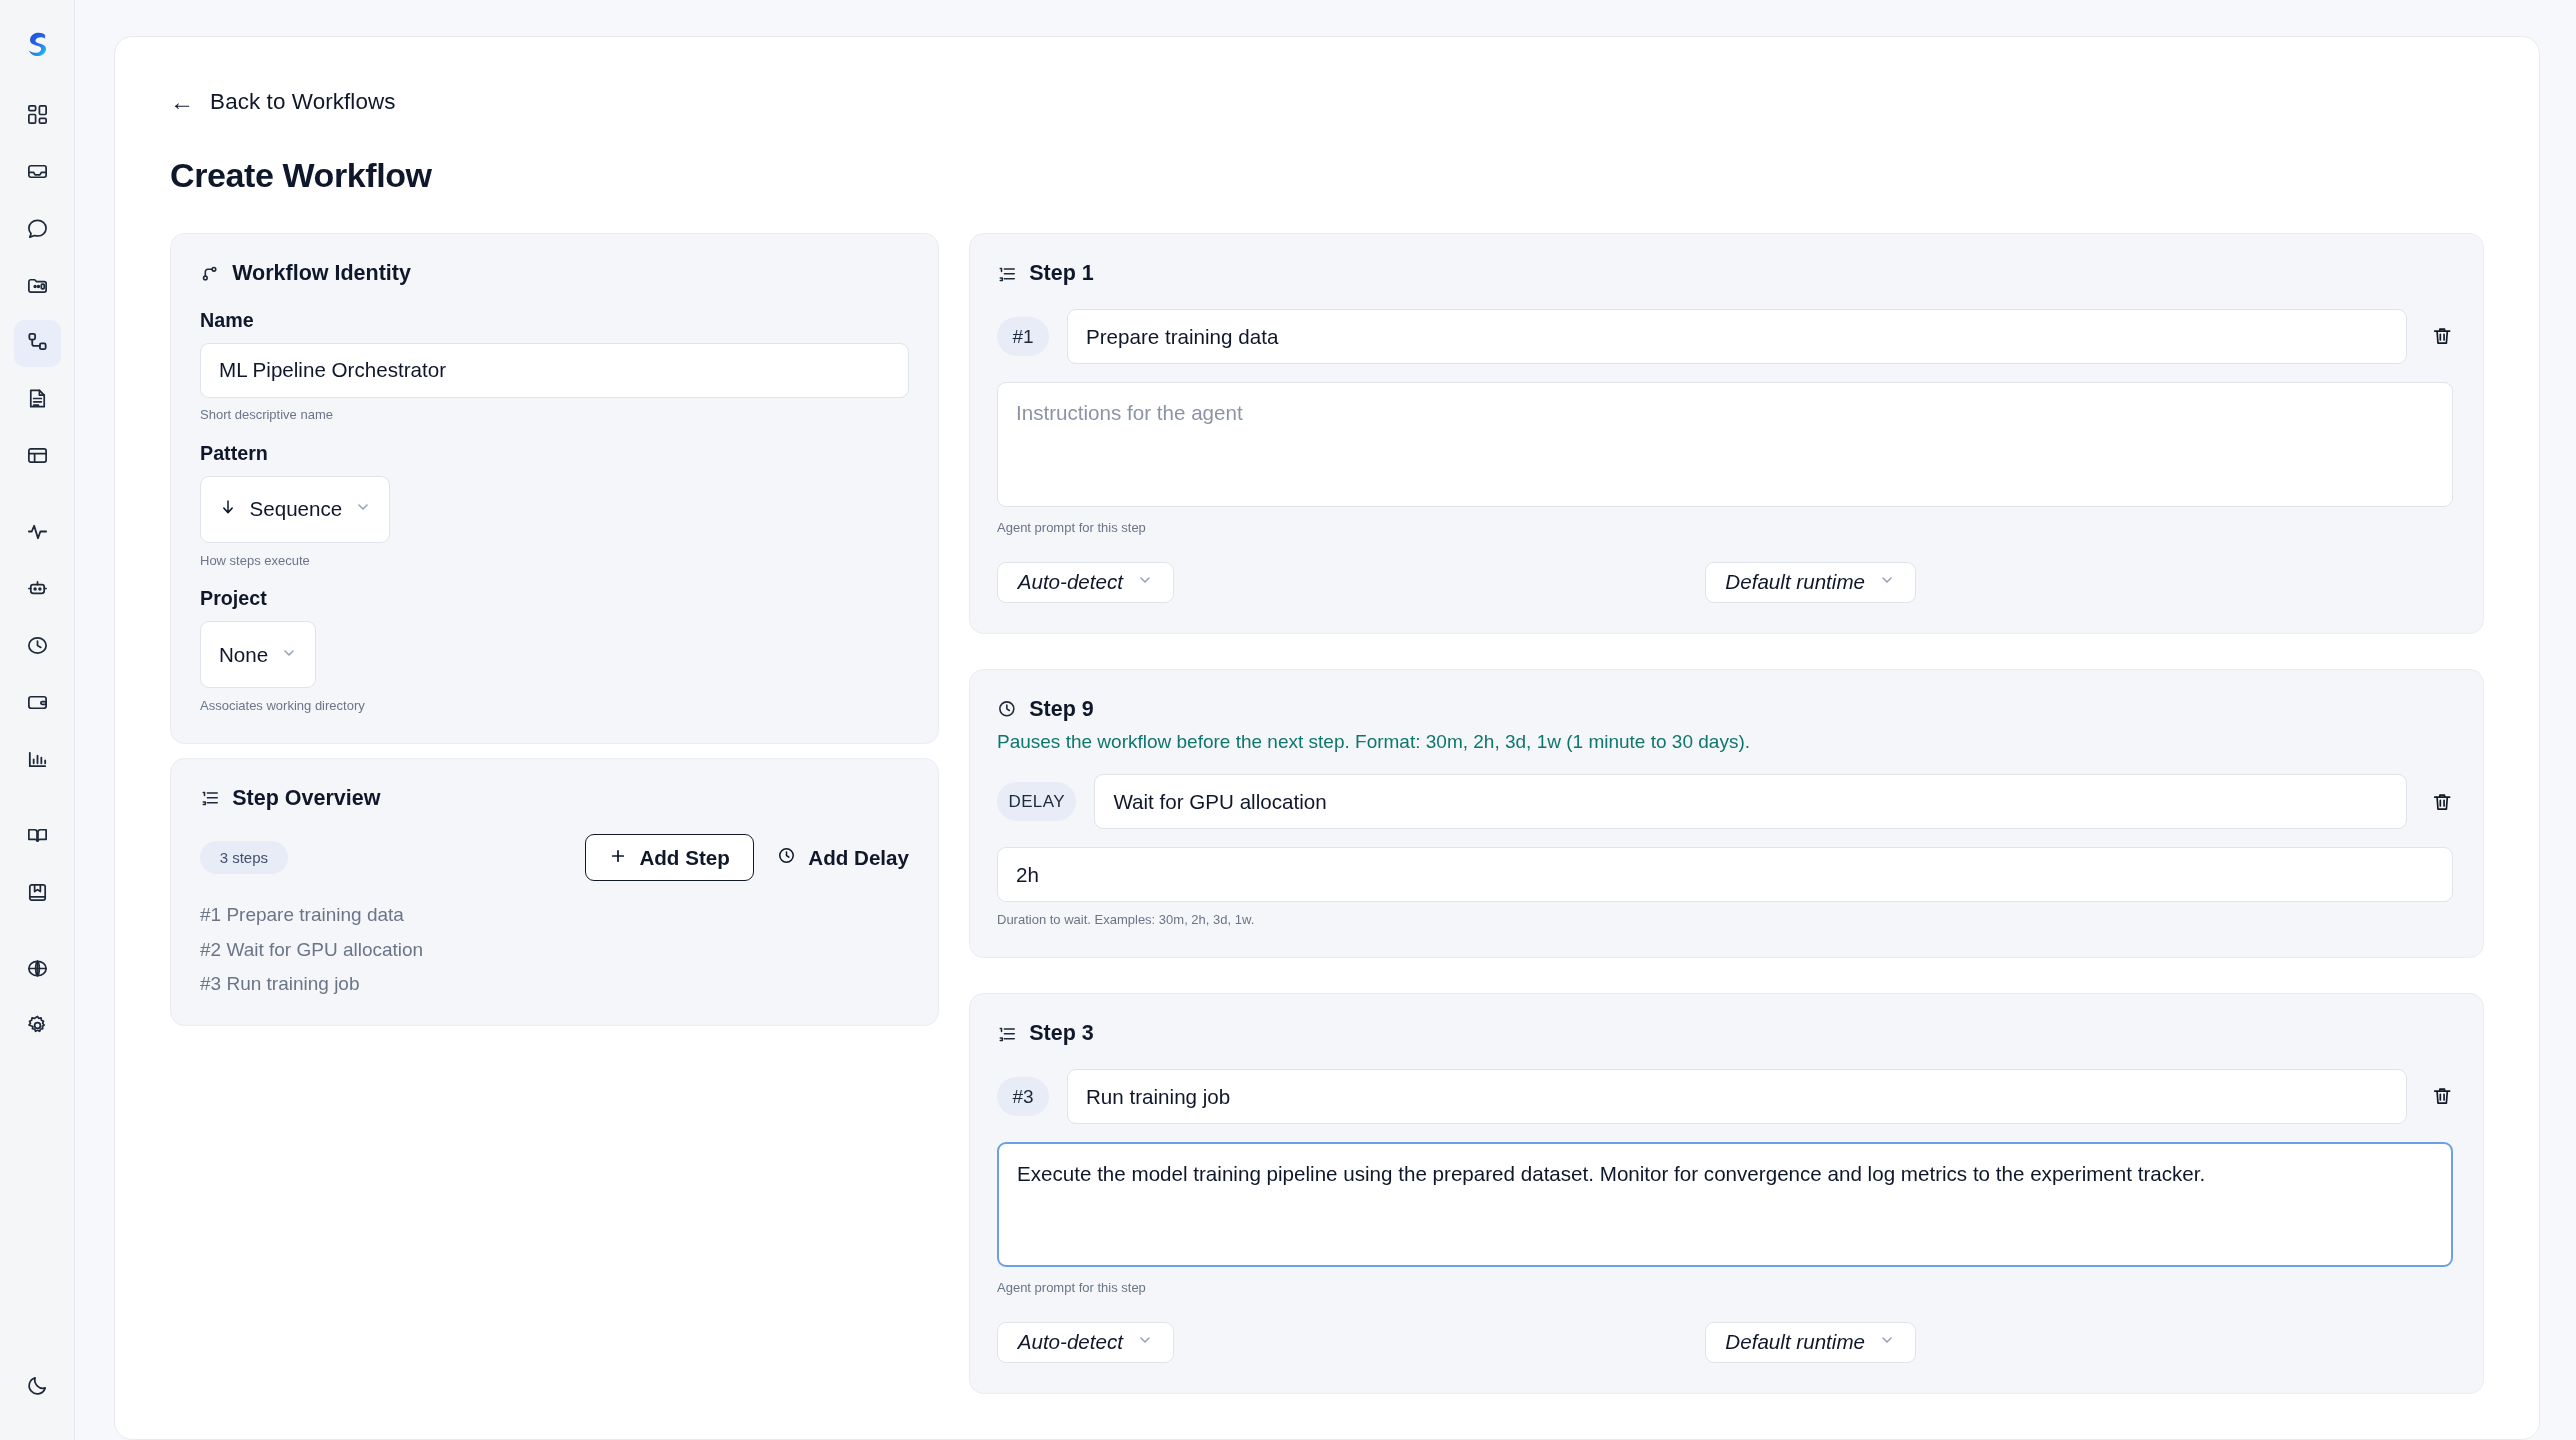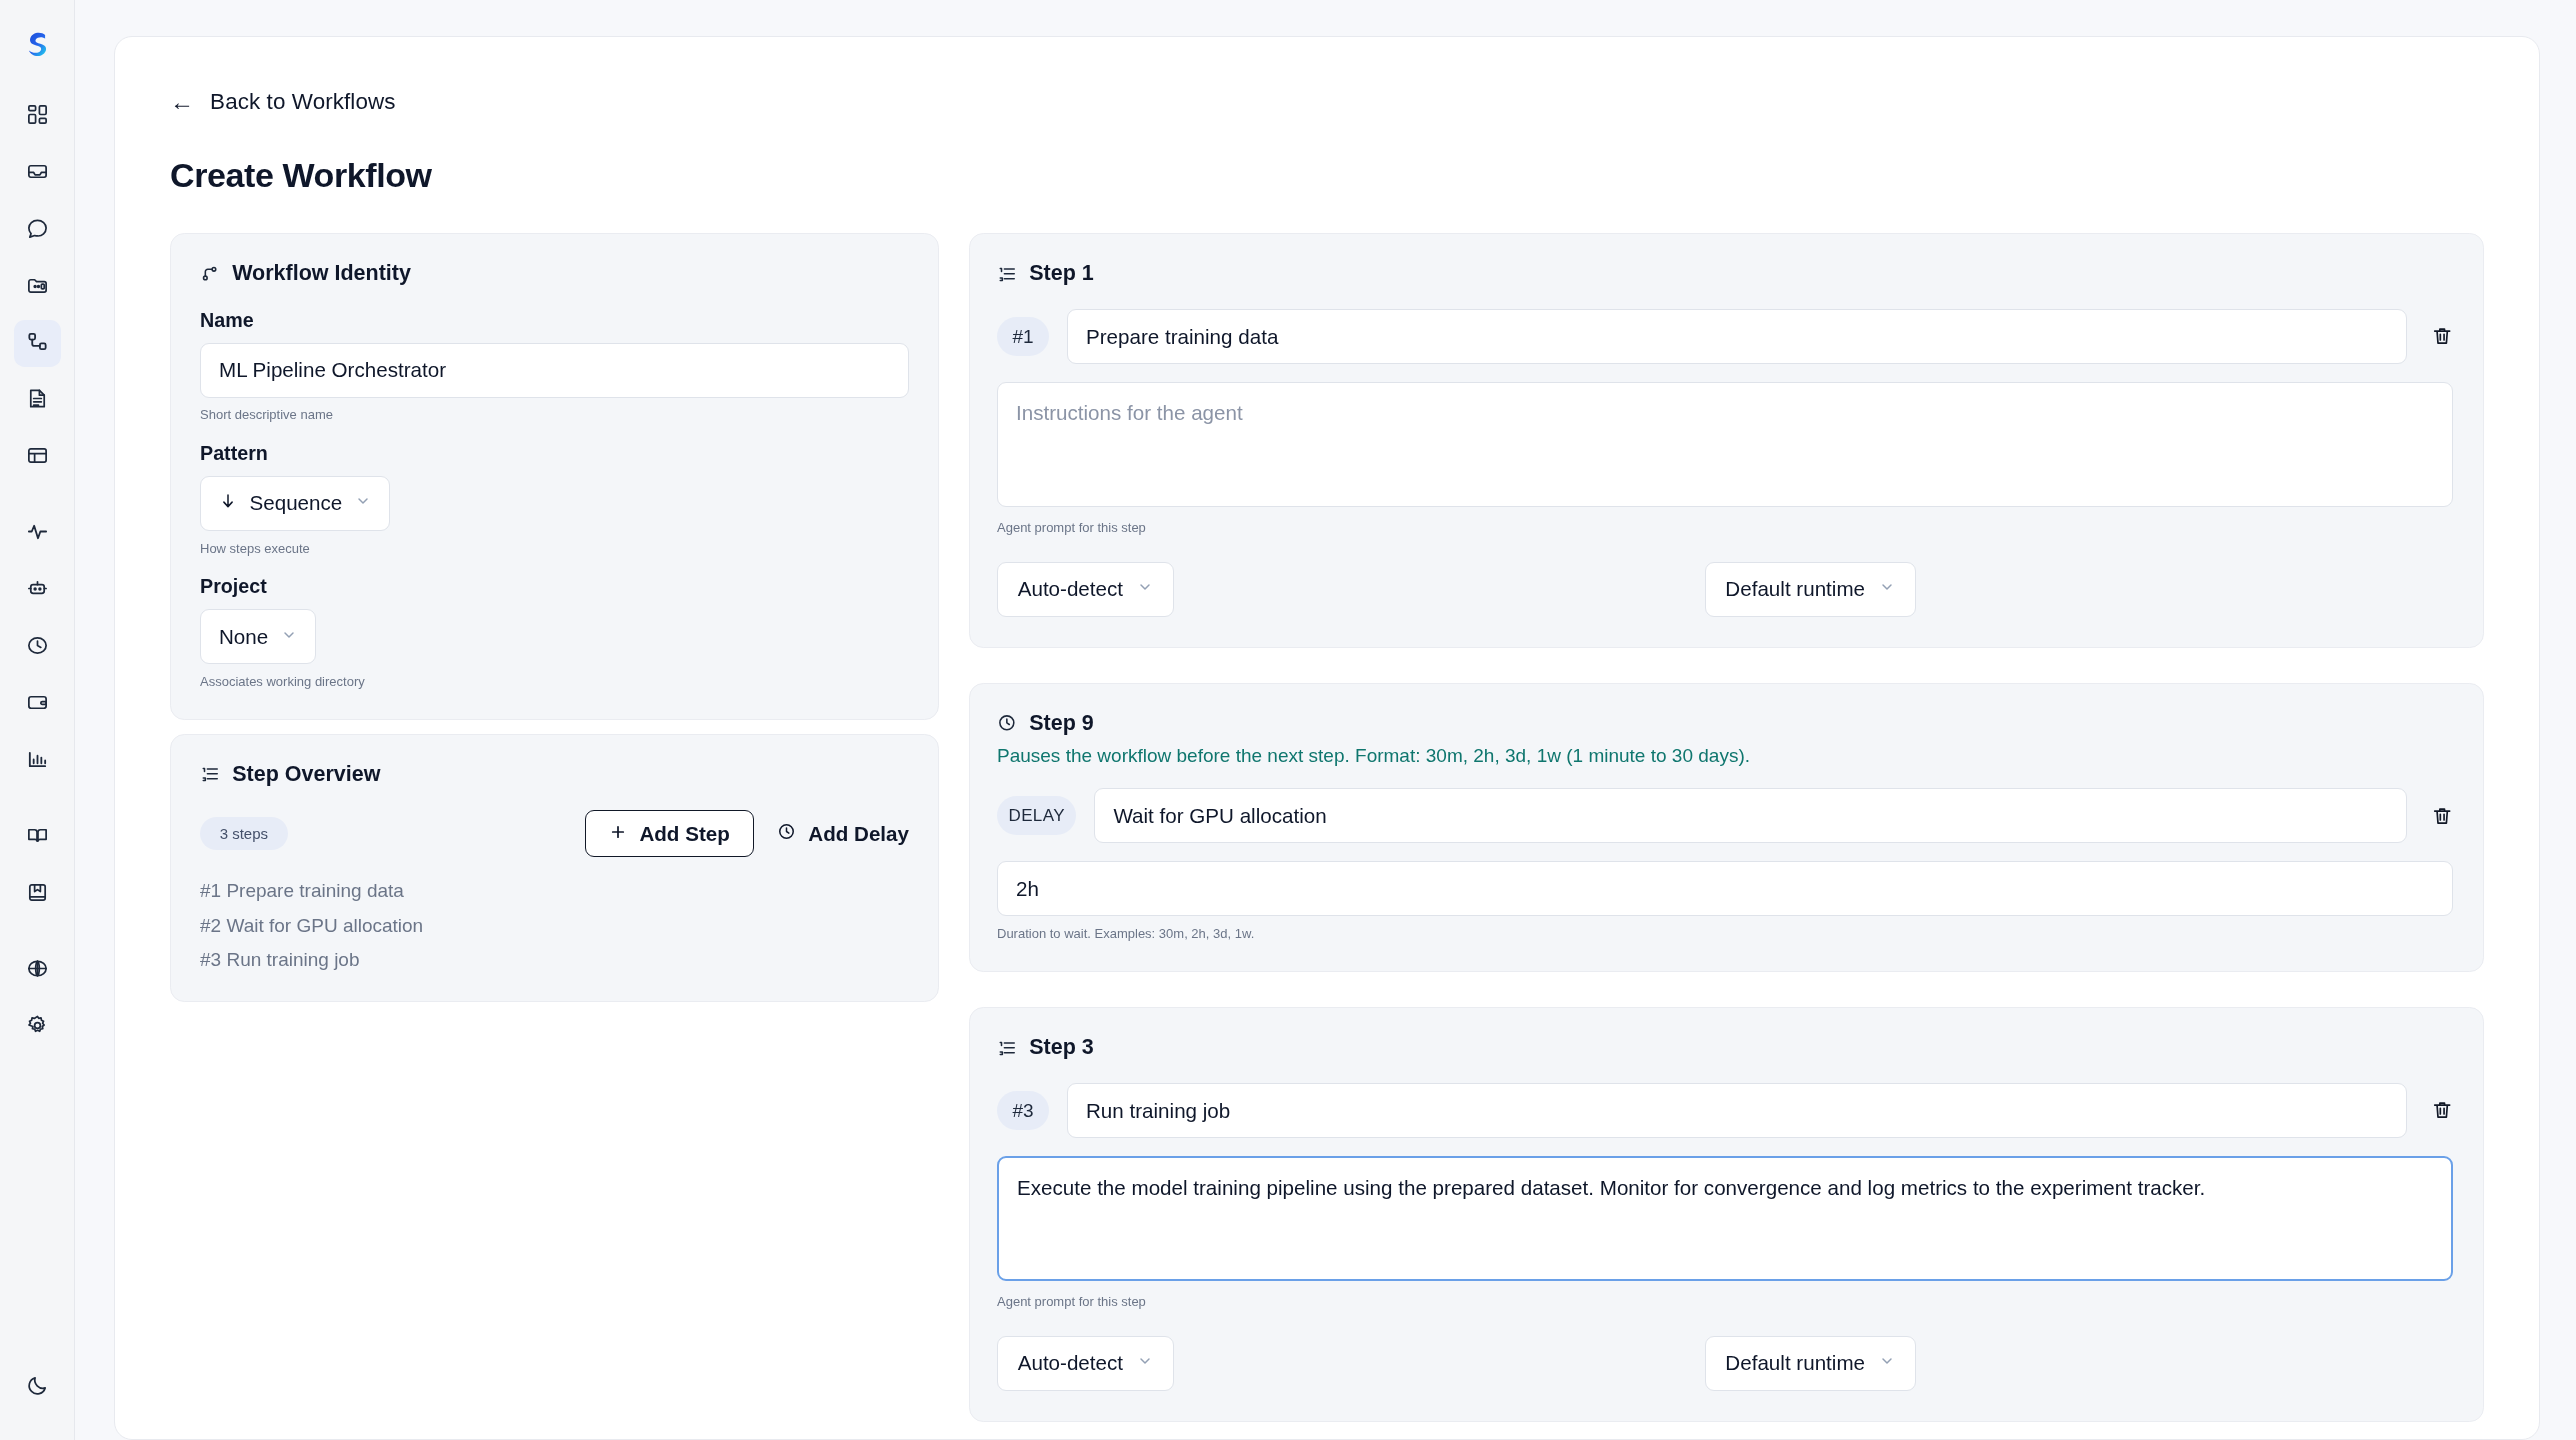--- a/index.html
+++ b/index.html
@@ -90,21 +90,21 @@
     font-size: 20.6px; color: #0f172a;
     font-family: "Liberation Sans", sans-serif;
     outline: none;
   }
   .helper {
     font-size: 13px; color: #6b7588;
     margin-top: 9.8px; margin-bottom: 19.7px;
   }
   .select-btn {
     display: inline-flex; align-items: center; gap: 12.5px;
-    height: 55px; background: #ffffff;
+    height: 67px; background: #ffffff;
     border: 0.9px solid #dfe3ea; border-radius: 9px;
     padding: 0 18px; font-size: 20.6px; color: #0f172a;
     cursor: pointer;
   }
   .chev { color: #93a0b4; font-size: 16px; display:inline-block; }
 
   
   .overview-row {
     display: flex; align-items: center; margin-bottom: 23px;
   }
@@ -155,23 +155,23 @@
     resize: none; outline: none; line-height: 1.35;
   }
   .ta.focused { border: 2.7px solid #6aa0e8; }
   .ta::placeholder { color: #8b94a6; }
   .step-foot {
     display: flex; align-items: center; margin-top: 27px;
   }
   .step-foot .right-sel { margin-left: auto; margin-right: 537px; }
   .sel-sm {
     display: inline-flex; align-items: center; gap: 14.3px;
-    height: 55px; background: #ffffff;
+    height: 41px; background: #ffffff;
     border: 0.9px solid #dfe3ea; border-radius: 9px;
-    padding: 0 19.7px; font-size: 20.6px; color: #0f172a; cursor: pointer;
+    padding: 0 19.7px; font-size: 20.6px; color: #0f172a; cursor: pointer; font-style: italic;
   }
   .duration-input { margin-top: 18px; }
 </style>
 </head>
 <body>
 
 <div class="sidebar">
 
   <div class="logo">
     <svg width="36" height="36" viewBox="0 0 40 40">

